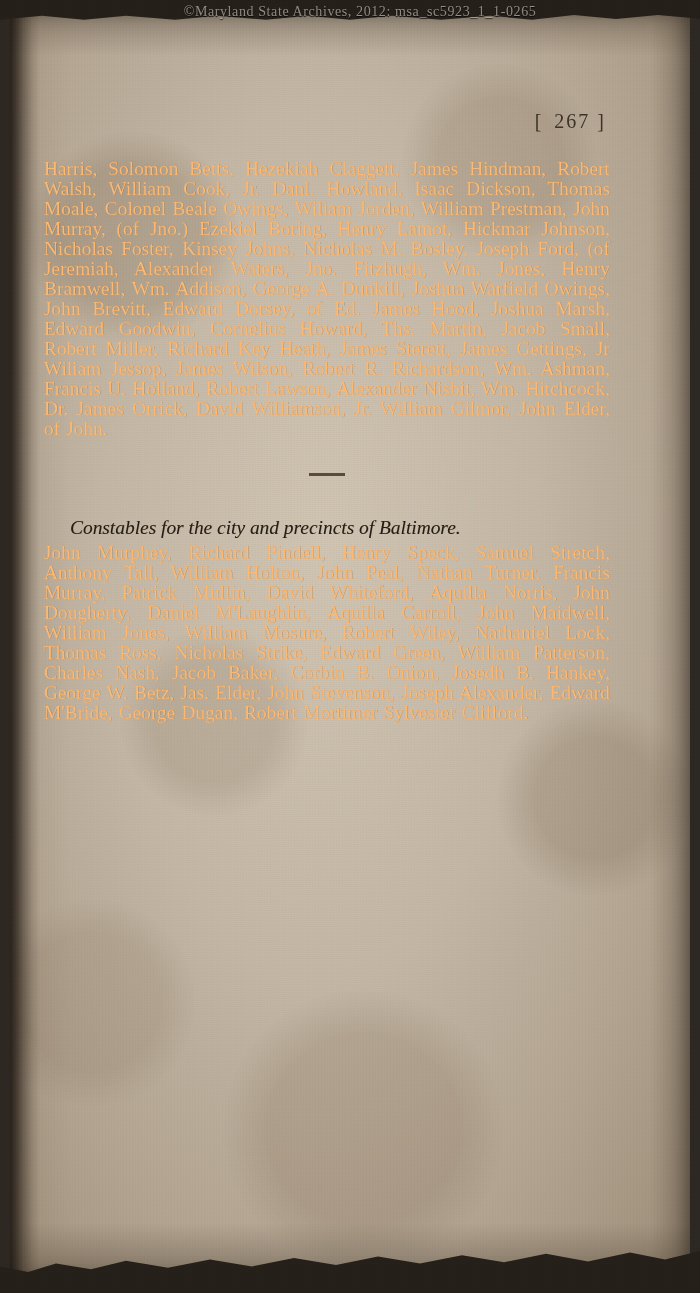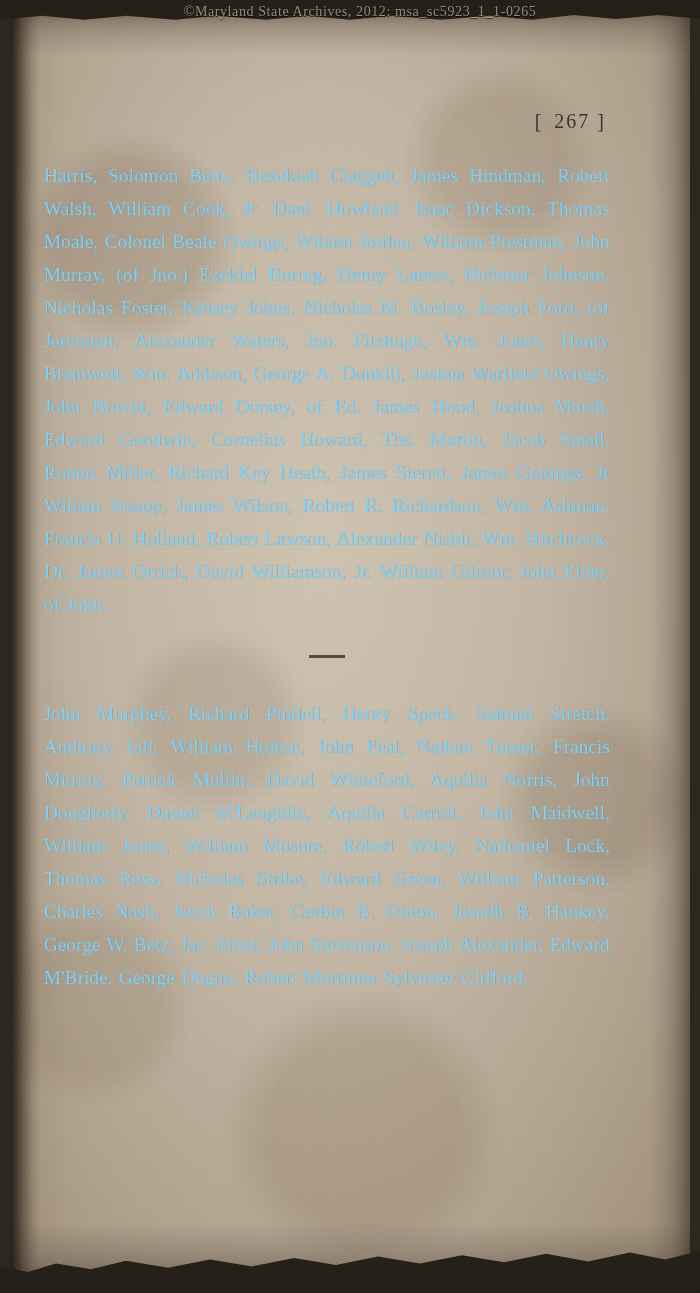--- a/index.html
+++ b/index.html
@@ -130,23 +130,23 @@
     letter-spacing: 2px;
     color: #33291f;
     margin-bottom: 26px;
     opacity: 0.92;
   }
   .folio .brk { letter-spacing: 6px; }
 
   .body-block {
     font-family: "Liberation Serif", serif;
     font-size: 19.4px;
-    line-height: 33px;
+    line-height: 20px;
     text-align: justify;
-    color: #7dd3fc;
+    color: #fdba74;
     word-spacing: 1.2px;
     text-shadow: 0.4px 0.4px 0 rgba(90,72,50,0.35);
   }
 
   .rule-wrap {
     margin: 22px 0 26px 0;
     text-align: center;
     height: 28px;
   }
   .rule {
@@ -215,20 +215,21 @@
       <span>267</span>
       <span class="brk">]</span>
     </div>
 
     <div class="body-block">Harris, Solomon Betts, Hezekiah Claggett, James Hindman, Robert Walsh, William Cook, Jr. Danl. Howland, Isaac Dickson, Thomas Moale, Colonel Beale Owings, Wiliam Jorden, William Prestman, John Murray, (of Jno.) Ezekiel Boring, Henry Lamot, Hickmar Johnson, Nicholas Foster, Kinsey Johns, Nicholas M. Bosley, Joseph Ford, (of Jeremiah, Alexander Waters, Jno. Fitzhugh, Wm. Jones, Henry Bramwell, Wm. Addison, George A. Dunkill, Joshua Warfield Owings, John Brevitt, Edward Dorsey, of Ed. James Hood, Joshua Marsh, Edward Goodwin, Cornelius Howard, Ths. Martin, Jacob Small, Robert Miller, Richard Key Heath, James Sterett, James Gettings, Jr Wiliam Jessop, James Wilson, Robert R. Richardson, Wm. Ashman, Francis U. Holland, Robert Lawson, Alexander Nisbit, Wm. Hitchcock, Dr. James Orrick, David Williamson, Jr. William Gilmor, John Elder, of John.</div>
 
     <div class="rule-wrap">
       <span class="rule"></span>
     </div>
 
+    <div class="section-head">Constables for the city and precincts of Baltimore.</div>
 
     <div class="body-block">John Murphey, Richard Pindell, Henry Speck, Samuel Stretch, Anthony Tall, William Holton, John Peal, Nathan Turner, Francis Murray, Patrick Mullin, David Whiteford, Aquilla Norris, John Dougherty, Daniel M'Laughlin, Aquilla Carroll, John Maidwell, William Jones, William Mosure, Robert Wiley, Nathaniel Lock, Thomas Ross, Nicholas Strike, Edward Green, William Patterson, Charles Nash, Jacob Baker, Corbin B. Onion, Josedh B. Hankey, George W. Betz, Jas. Elder, John Stevenson, Joseph Alexander, Edward M'Bride, George Dugan, Robert Mortimer Sylvester Clifford.</div>
 
   </div>
 
   <div id="tear-top"></div>
   <div id="tear-bottom"></div>
 
   <div id="watermark">©Maryland State Archives, 2012: msa_sc5923_1_1-0265</div>
 

